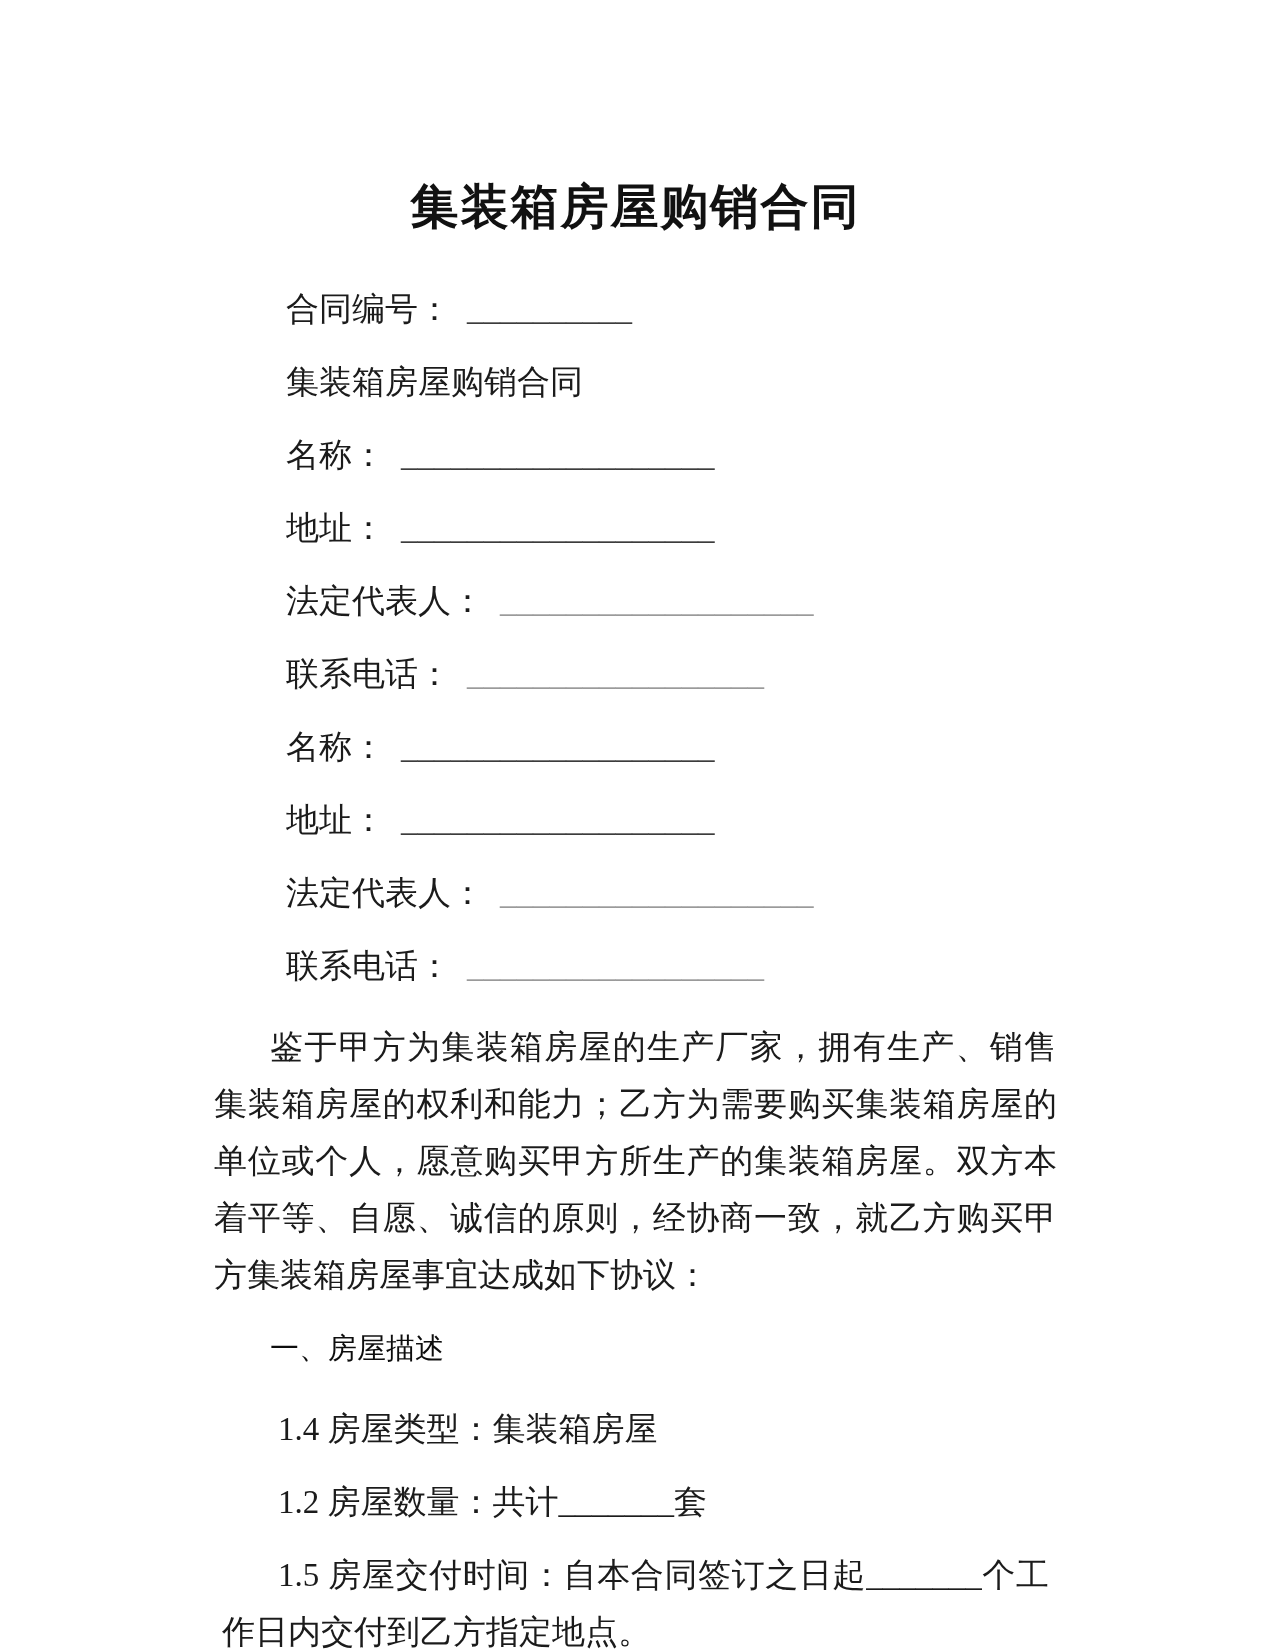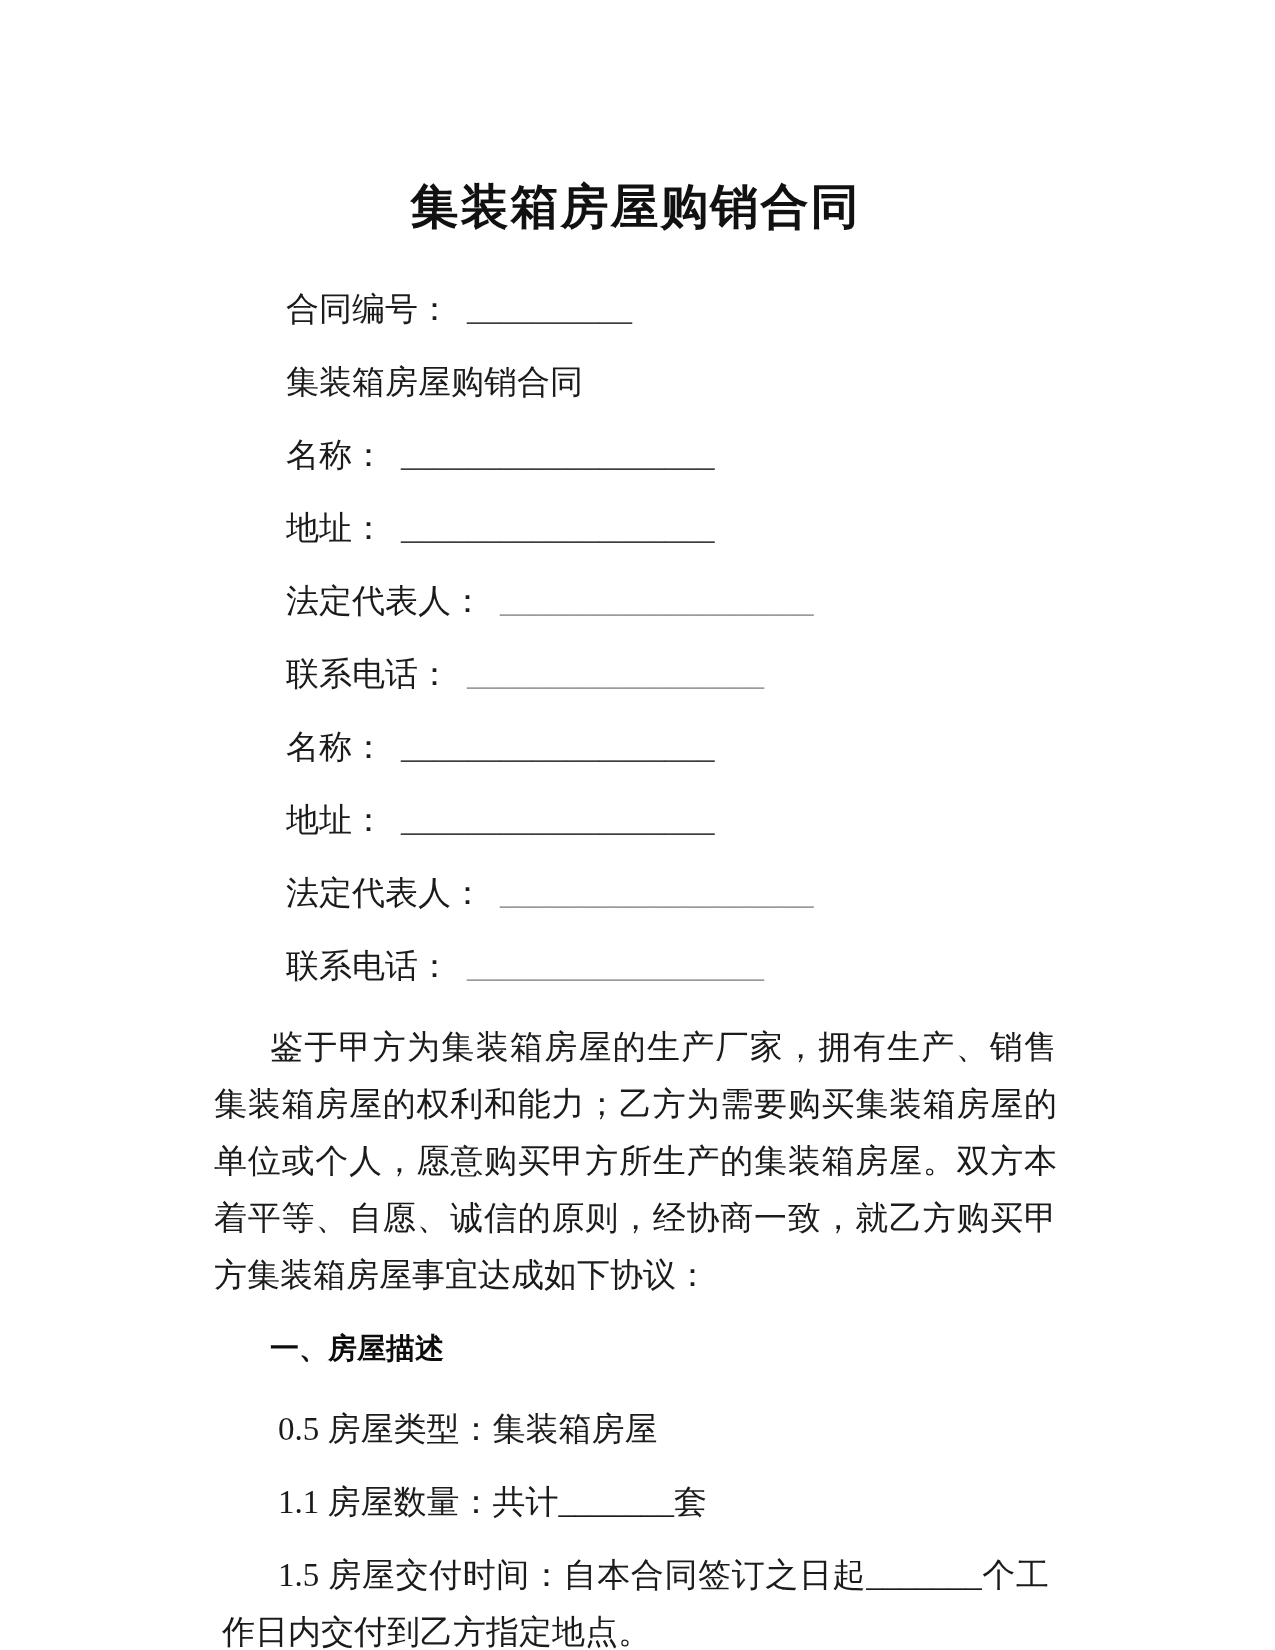--- a/index.html
+++ b/index.html
@@ -39,21 +39,21 @@
     font-size: 33px;
     line-height: 57px;
     text-indent: 56px;
   }
   p.para {
     text-align: justify;
   }
   h2.sec-heading {
     font-family: "Liberation Sans", "DejaVu Sans", sans-serif;
     font-size: 29px;
-    font-weight: 700;
+    font-weight: 400;
     line-height: 57px;
     text-indent: 56px;
     color: #0d0d0d;
   }
   .blank { letter-spacing: 0; }
   .blank.dark  { color: #3c3c3c; }
   .blank.light { color: #9a9a9a; }
 </style>
 </head>
 <body>
@@ -76,19 +76,19 @@
       <p class="line"><span>地址：</span><span class="blank dark">___________________</span></p>
       <p class="line"><span>法定代表人：</span><span class="blank light">___________________</span></p>
       <p class="line"><span>联系电话：</span><span class="blank light">__________________</span></p>
     </div>
 
     <p class="para">鉴于甲方为集装箱房屋的生产厂家，拥有生产、销售集装箱房屋的权利和能力；乙方为需要购买集装箱房屋的单位或个人，愿意购买甲方所生产的集装箱房屋。双方本着平等、自愿、诚信的原则，经协商一致，就乙方购买甲方集装箱房屋事宜达成如下协议：</p>
 
     <h2 class="sec-heading">一、房屋描述</h2>
 
     <div>
-      <p class="para">0.5 房屋类型：集装箱房屋</p>
-      <p class="para">1.1 房屋数量：共计_______套</p>
+      <p class="para">1.4 房屋类型：集装箱房屋</p>
+      <p class="para">1.2 房屋数量：共计_______套</p>
       <p class="para">1.5 房屋交付时间：自本合同签订之日起_______个工作日内交付到乙方指定地点。</p>
     </div>
 
   </div>
 </div>
 
 </body></html>

